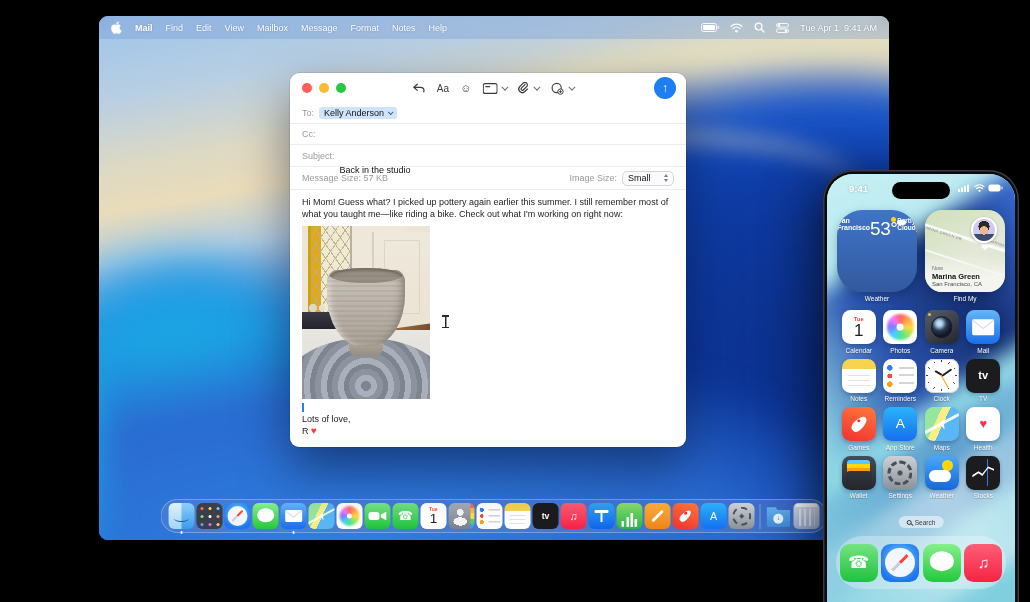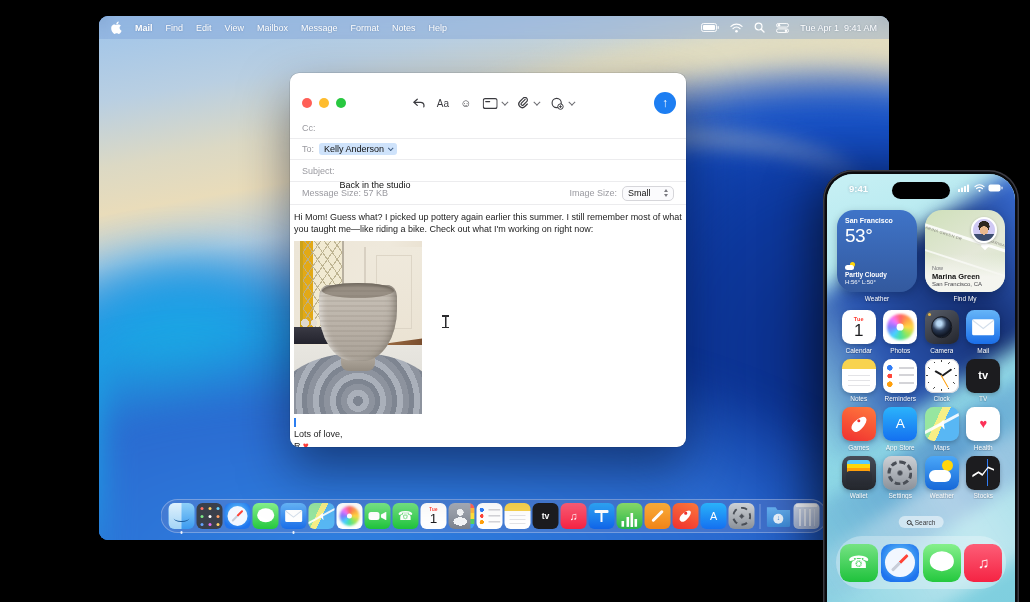--- a/index.html
+++ b/index.html
@@ -36,21 +36,21 @@
   .menu-item { cursor:default; }
   .menu-item.app-name { font-weight:700; }
   .menu-right { margin-left:auto; display:flex; align-items:center; gap:11px; }
   .status-svg { display:flex; align-items:center; }
   .menu-clock { white-space:pre; }
 
   
   .mail-window { position:absolute; left:191px; top:57px; width:396px; height:374px; z-index:10;
     background:#fff; border-radius:9px; box-shadow:0 22px 50px rgba(0,10,40,.5), 0 0 0 .5px rgba(0,0,0,.18);
     font-size:9px; color:#1d1d1f; overflow:hidden; }
-  .titlebar { height:30px; display:flex; align-items:center; padding:0 10px 0 12px; position:relative;margin-top:15px; }
+  .titlebar { height:30px; display:flex; align-items:center; padding:0 10px 0 12px; position:relative; }
   .traffic { display:flex; gap:7px; }
   .traffic i { width:10px; height:10px; border-radius:50%; display:block; }
   .tl-red { background:#ff5f57; } .tl-yellow { background:#febc2e; } .tl-green { background:#28c840; }
   .tb-icons { position:absolute; left:50%; top:0; height:30px; transform:translateX(-47%);
     display:flex; align-items:center; gap:11px; color:#3a3a3f; }
   .tb-group { display:flex; align-items:center; gap:2px; }
   .tb-format { font-size:10px; color:#3a3a3f; letter-spacing:.2px; }
   .tb-emoji { font-size:11px; line-height:1; color:#3a3a3f; }
   .chev { width:4.5px; height:4.5px; border-right:1.2px solid #6e6e73; border-bottom:1.2px solid #6e6e73;
     transform:rotate(45deg) translate(-1px,-1px); display:inline-block; margin-left:3px; }
@@ -63,21 +63,21 @@
     display:inline-flex; align-items:center; }
   .pill-chev { width:4px; height:4px; border-right:1px solid #3c5a80; border-bottom:1px solid #3c5a80;
     transform:rotate(45deg) translateY(-1px); display:inline-block; margin-left:4px; }
   .subject-value { color:#111;margin-top:28px; }
   .size-right { margin-left:auto; display:flex; align-items:center; gap:5px; }
   .select-pill { display:flex; align-items:center; background:#fbfbfd; border:1px solid #d6d6da;
     border-radius:5px; padding:1.5px 5px; color:#111; min-width:52px; }
   .sel-arrows { display:flex; flex-direction:column; gap:1.5px; margin-left:auto; padding-left:8px; }
   .sel-arrows i { width:0; height:0; border-left:2.5px solid transparent; border-right:2.5px solid transparent; display:block; }
   .sel-up { border-bottom:3px solid #7a7a80; } .sel-down { border-top:3px solid #7a7a80; }
-  .mail-body { padding:7px 4px; line-height:1.28; color:#222; position:relative; }
+  .mail-body { padding:7px 12px; line-height:1.28; color:#222; position:relative; }
   .caret { width:1.5px; height:9px; background:#2c7ef0; margin:4px 0 2px; }
   .closing { line-height:1.25; }
   .heart { color:#fc3d39; font-size:10px; }
 
   
   .photo { position:relative; width:128px; height:173px; margin:6px 0 4px;
     background:linear-gradient(100deg,#ece5d6 0%,#efe9dc 60%,#e7ddcb 100%); overflow:hidden; }
   .ph-window { position:absolute; left:6px; top:0; width:44px; height:96px;
     background-image:
       repeating-linear-gradient(55deg, rgba(185,175,140,.9) 0 1px, rgba(0,0,0,0) 1px 8px),
@@ -291,21 +291,21 @@
   .phone-status { position:absolute; left:0; right:0; top:7px; height:18px; z-index:5; color:#fff; }
   .p-time { position:absolute; left:22px; top:2px; font-size:9.5px; font-weight:700;
     text-shadow:0 0 3px rgba(0,30,60,.3); }
   .dynamic-island { position:absolute; left:50%; top:1px; transform:translateX(-50%);
     width:58px; height:17px; border-radius:9px; background:#000; }
   .p-status-icons { position:absolute; right:12px; top:3px; display:flex; gap:3.5px; align-items:center; }
   .widgets { position:absolute; left:10px; top:36px; display:flex; gap:8px; z-index:4; }
   .widget { width:80px; height:82px; border-radius:17px; overflow:hidden; position:relative;
     box-shadow:0 3px 8px rgba(0,20,40,.25); }
   .widget-weather { background:linear-gradient(180deg,#3f74c8,#33599e); color:#fff;
-    padding:7px 8px; display:flex; flex-direction:column; }
+    padding:7px 0; display:flex; flex-direction:row;border-radius:25px; }
   .ww-city { font-size:7px; font-weight:700; }
   .ww-temp { font-size:19px; font-weight:300; letter-spacing:-.5px; margin-top:1px; }
   .ww-spacer { flex:1; }
   .w-cond-icon { width:11px; height:8px; position:relative; margin-bottom:1.5px; }
   .w-cond-icon::before { content:""; position:absolute; right:1px; top:0; width:5px; height:5px;
     border-radius:50%; background:#ffd60a; }
   .w-cond-icon::after { content:""; position:absolute; left:0; bottom:0; width:9px; height:5px;
     border-radius:99px; background:#fff; }
   .ww-cond { font-size:6.5px; font-weight:600; }
   .ww-hilo { font-size:6px; opacity:.95; margin-top:1px; }
@@ -451,29 +451,29 @@
                 <circle cx="9.8" cy="9.6" r="2.7" fill="#fff" stroke="#3a3a3f" stroke-width="1"></circle>
                 <line x1="9.8" y1="8.3" x2="9.8" y2="10.9" stroke="#3a3a3f" stroke-width="1"></line>
                 <line x1="8.5" y1="9.6" x2="11.1" y2="9.6" stroke="#3a3a3f" stroke-width="1"></line>
               </svg>
             <i class="chev"></i>
           </span>
         </span>
         <span class="send-btn">↑</span>
       </div>
 
-      <div class="field-row row-cc">
-        <span class="field-label">Cc:</span>
-      </div>
       <div class="field-row row-to">
         <span class="field-label">To:</span>
         <span class="recipient-pill">
             <span>Kelly Anderson</span>
             <i class="pill-chev"></i>
           </span>
+      </div>
+      <div class="field-row row-cc">
+        <span class="field-label">Cc:</span>
       </div>
       <div class="field-row row-subject">
         <span class="field-label">Subject:</span>
         <span class="subject-value">Back in the studio</span>
       </div>
       <div class="field-row row-size">
         <span>Message Size: 57 KB</span>
         <span class="size-right">
           <span>Image Size:</span>
           <span class="select-pill">

